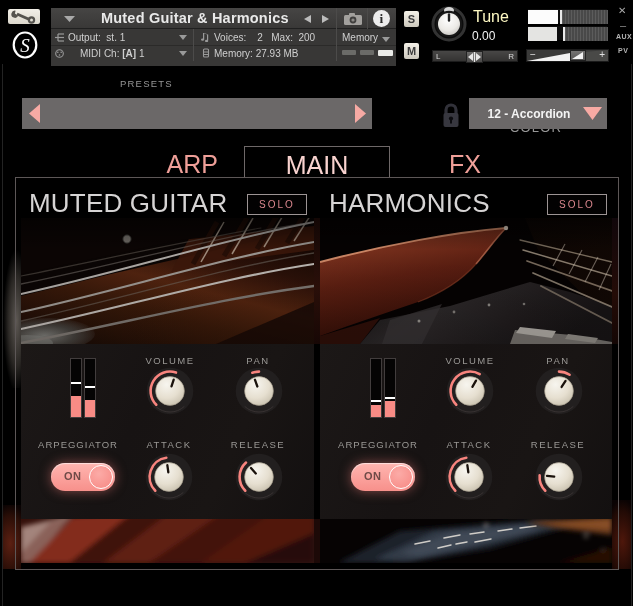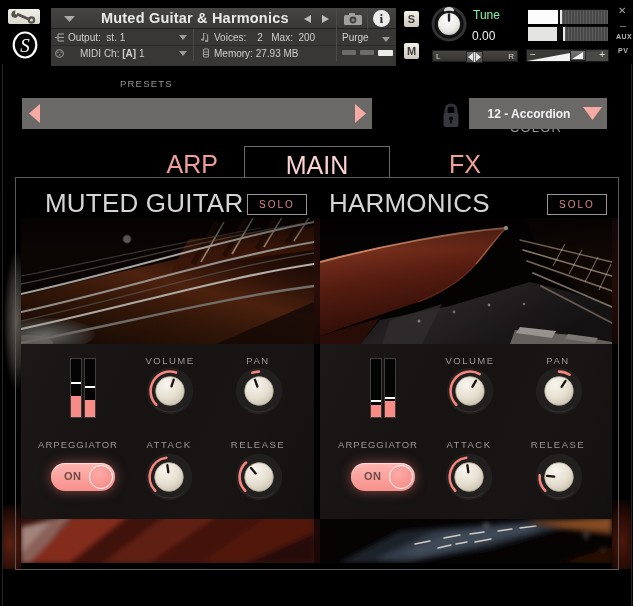--- a/index.html
+++ b/index.html
@@ -101,42 +101,42 @@
       </svg>
   <div class="abs" style="left:163px;top:3px;font-size:10px;color:#cfcfcf;">Voices: &nbsp;&nbsp;&nbsp;2 &nbsp;&nbsp;Max: &nbsp;200</div>
 
   <svg class="abs" style="left:151px;top:19px" width="8" height="10" viewBox="0 0 8 10">
         <rect x="1.5" y="1" width="5" height="8" rx="1" fill="none" stroke="#9a9a9a" stroke-width="1.1"></rect>
         <line x1="1.5" y1="4" x2="6.5" y2="4" stroke="#9a9a9a"></line>
         <line x1="1.5" y1="6.5" x2="6.5" y2="6.5" stroke="#9a9a9a"></line>
       </svg>
   <div class="abs" style="left:163px;top:19px;font-size:10px;color:#cfcfcf;">Memory: 27.93 MB</div>
 
-  <div class="abs" style="left:291px;top:3px;font-size:10px;color:#cfcfcf;">Purge</div>
+  <div class="abs" style="left:291px;top:3px;font-size:10px;color:#cfcfcf;">Memory</div>
   <svg class="abs" style="left:331px;top:8px" width="8" height="5">
         <polygon points="0,0 8,0 4,5" fill="#9a9a9a"></polygon>
       </svg>
   <div class="abs" style="left:291px;top:21px;width:14px;height:5px;background:#6b6b68;border-radius:1px;"></div>
   <div class="abs" style="left:309px;top:21px;width:14px;height:5px;background:#6b6b68;border-radius:1px;"></div>
   <div class="abs" style="left:327px;top:21px;width:15px;height:6px;background:#ebebe8;border-radius:1px;"></div>
  </div>
 </div>
 
 <div class="abs" style="left:404px;top:11px;width:15px;height:16px;background:linear-gradient(180deg,#f4f1e8,#ccc8bd);border-radius:2px;text-align:center;font-size:11px;font-weight:bold;color:#3c3c3c;line-height:16px;">S</div>
 <div class="abs" style="left:404px;top:43px;width:15px;height:16px;background:linear-gradient(180deg,#f4f1e8,#ccc8bd);border-radius:2px;text-align:center;font-size:11px;font-weight:bold;color:#3c3c3c;line-height:16px;">M</div>
 
 <svg class="abs" style="left:431px;top:5px" width="37" height="38" viewBox="0 0 37 38">
 <circle cx="18" cy="19" r="17.2" fill="#0c0c0c"></circle>
 <circle cx="18" cy="19" r="16" fill="none" stroke="#333" stroke-width="3"></circle>
 <ellipse cx="18" cy="5.5" rx="5" ry="3.4" fill="#e9e9e9" opacity=".9"></ellipse>
 <circle cx="18" cy="19" r="13.2" fill="#171717"></circle>
 <circle cx="18" cy="19" r="11" fill="url(#tkb)"></circle>
 <line x1="18" y1="9.5" x2="18" y2="15.5" stroke="#222" stroke-width="2.4" stroke-linecap="round"></line>
 </svg>
-<div class="abs" style="left:473px;top:8px;font-size:12px;color:#86efac;">Tune</div>
+<div class="abs" style="left:473px;top:8px;font-size:16px;color:#fef9c3;">Tune</div>
 <div class="abs" style="left:472px;top:29px;font-size:12px;color:#f2f2f2;">0.00</div>
 
 <div class="abs" style="left:432px;top:50px;width:86px;height:12px;background:linear-gradient(180deg,#484746,#343332);border:1px solid #1c1c1c;">
  <div class="abs" style="left:3px;top:1px;font-size:8px;color:#dadada;">L</div>
  <div class="abs" style="right:3px;top:1px;font-size:8px;color:#dadada;">R</div>
  <div class="abs" style="left:33px;top:0;width:17px;height:12px;background:linear-gradient(180deg,#6a6968,#4a4948);border:1px solid #222;">
   <svg class="abs" style="left:0;top:0" width="15" height="10" viewBox="0 0 15 10">
         <g fill="#e8e8e8">
           <polygon points="6,1 6,9 1,5"></polygon>
           <polygon points="9,1 9,9 14,5"></polygon>
@@ -215,21 +215,21 @@
 
 <div class="abs" style="left:118px;top:152px;width:100px;text-align:right;font-size:25px;color:#ef9f98;letter-spacing:0px;line-height:25px;">ARP</div>
 <div class="abs" style="left:415px;top:152px;width:100px;text-align:center;font-size:25px;color:#ef9f98;letter-spacing:0px;line-height:25px;">FX</div>
 
 <div class="abs" style="left:15px;top:177px;width:604px;height:393px;border:1px solid #5d5757;"></div>
 <div class="abs" style="left:244px;top:146px;width:146px;height:31px;border:1px solid #6e6868;border-bottom:none;background:#000;">
  <div class="abs" style="left:0;top:6px;width:144px;text-align:center;font-size:25px;color:#f9d3cf;letter-spacing:0px;line-height:25px;">MAIN</div>
 </div>
 
 <div class="abs" style="left:21px;top:178px;width:293px;height:385px;background:#000;"></div>
-<div class="abs" style="left:45px;top:190px;font-size:26px;color:#d6d4d4;letter-spacing:0.2px;line-height:26px;">MUTED GUITAR</div>
+<div class="abs" style="left:29px;top:190px;font-size:26px;color:#d6d4d4;letter-spacing:0.2px;line-height:26px;">MUTED GUITAR</div>
 <div style="position:absolute;left:247px;top:194px;width:60px;height:21px;border:1px solid #9c9494;box-sizing:border-box;background:rgba(10,5,5,.3);text-align:center;line-height:19px;font-size:10px;letter-spacing:2px;color:#d9868d;">SOLO</div>
 <svg style="position:absolute;left:21px;top:218px" width="293" height="126" viewBox="0 0 293 126">
 <defs>
 <linearGradient id="lw" x1="0.1" y1="1" x2="0.75" y2="0">
  <stop offset="0" stop-color="#170a05"></stop>
         <stop offset=".35" stop-color="#361809"></stop>
         <stop offset=".56" stop-color="#50230f"></stop>
         <stop offset=".78" stop-color="#2a1008"></stop>
         <stop offset="1" stop-color="#140703"></stop>
 </linearGradient>

